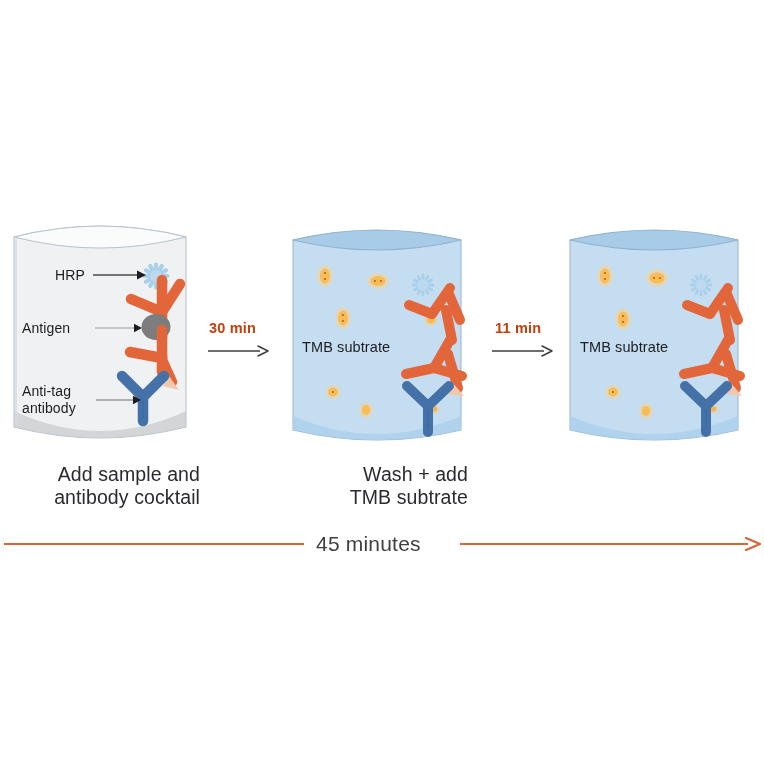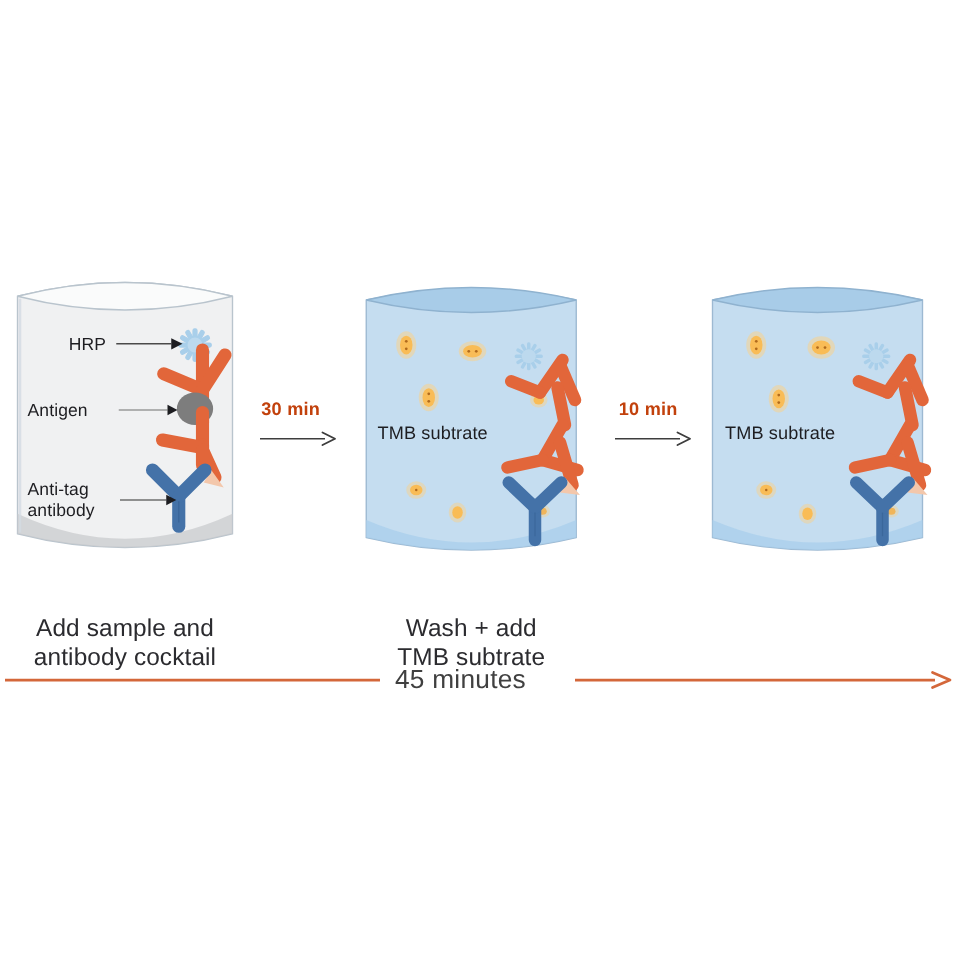--- a/index.html
+++ b/index.html
@@ -15,27 +15,26 @@
     overflow: hidden;
   }
   #stage {
     position: absolute;
     left: 0; top: 0;
     width: 764px;
     height: 648px;
   }
   .well-caption {
     position: absolute;
-    text-align: center;
+    text-align: right;
     font-size: 19.5px;
     line-height: 23px;
     color: #2b2b2f;
     letter-spacing: 0.1px;
     white-space: pre-line;
-    margin-top: 29px;
   }
   .step-label {
     position: absolute;
     font-size: 14.5px;
     font-weight: bold;
     color: #c2410c;
     letter-spacing: 0.2px;
   }
   .inner-label {
     position: absolute;
@@ -233,21 +232,21 @@
       <line x1="34" y1="26" x2="13" y2="6"></line>
       <line x1="34" y1="26" x2="55" y2="6"></line>
     </g>
     <g stroke="#2f5a8c" stroke-width="1" opacity="0.45">
       <line x1="34" y1="30" x2="34" y2="49"></line>
     </g>
   </svg>
 
   <div class="tmb-label" style="left:302px; top:339px;">TMB subtrate</div>
 
-  <div class="step-label" style="left:495px; top:320px;">10 min</div>
+  <div class="step-label" style="left:495px; top:320px;">11 min</div>
   <svg class="abs-svg" style="left:492px; top:344px;" width="62" height="14" viewBox="0 0 62 14">
     <line x1="0" y1="7" x2="52" y2="7" stroke="#3d3d3d" stroke-width="1.3"></line>
     <path d="M50,2 L60,7 L50,12" fill="none" stroke="#3d3d3d" stroke-width="1.5" stroke-linecap="round" stroke-linejoin="round"></path>
   </svg>
 
   <svg class="abs-svg" style="left:563px; top:218px;" width="182" height="232" viewBox="0 0 182 232">
     <path d="M7,22 L7,212 Q91,232 175,212 L175,22 Q91,4 7,22 Z" fill="#c5ddf0" stroke="#9db9d2" stroke-width="1.1"></path>
     <path d="M7,22 Q91,2 175,22 Q91,42 7,22 Z" fill="#a8cce8" stroke="#8fb2cf" stroke-width="1.1"></path>
     <path d="M7,198 Q91,234 175,198 L175,212 Q91,232 7,212 Z" fill="#abd0ec" opacity="0.85"></path>
   </svg>

